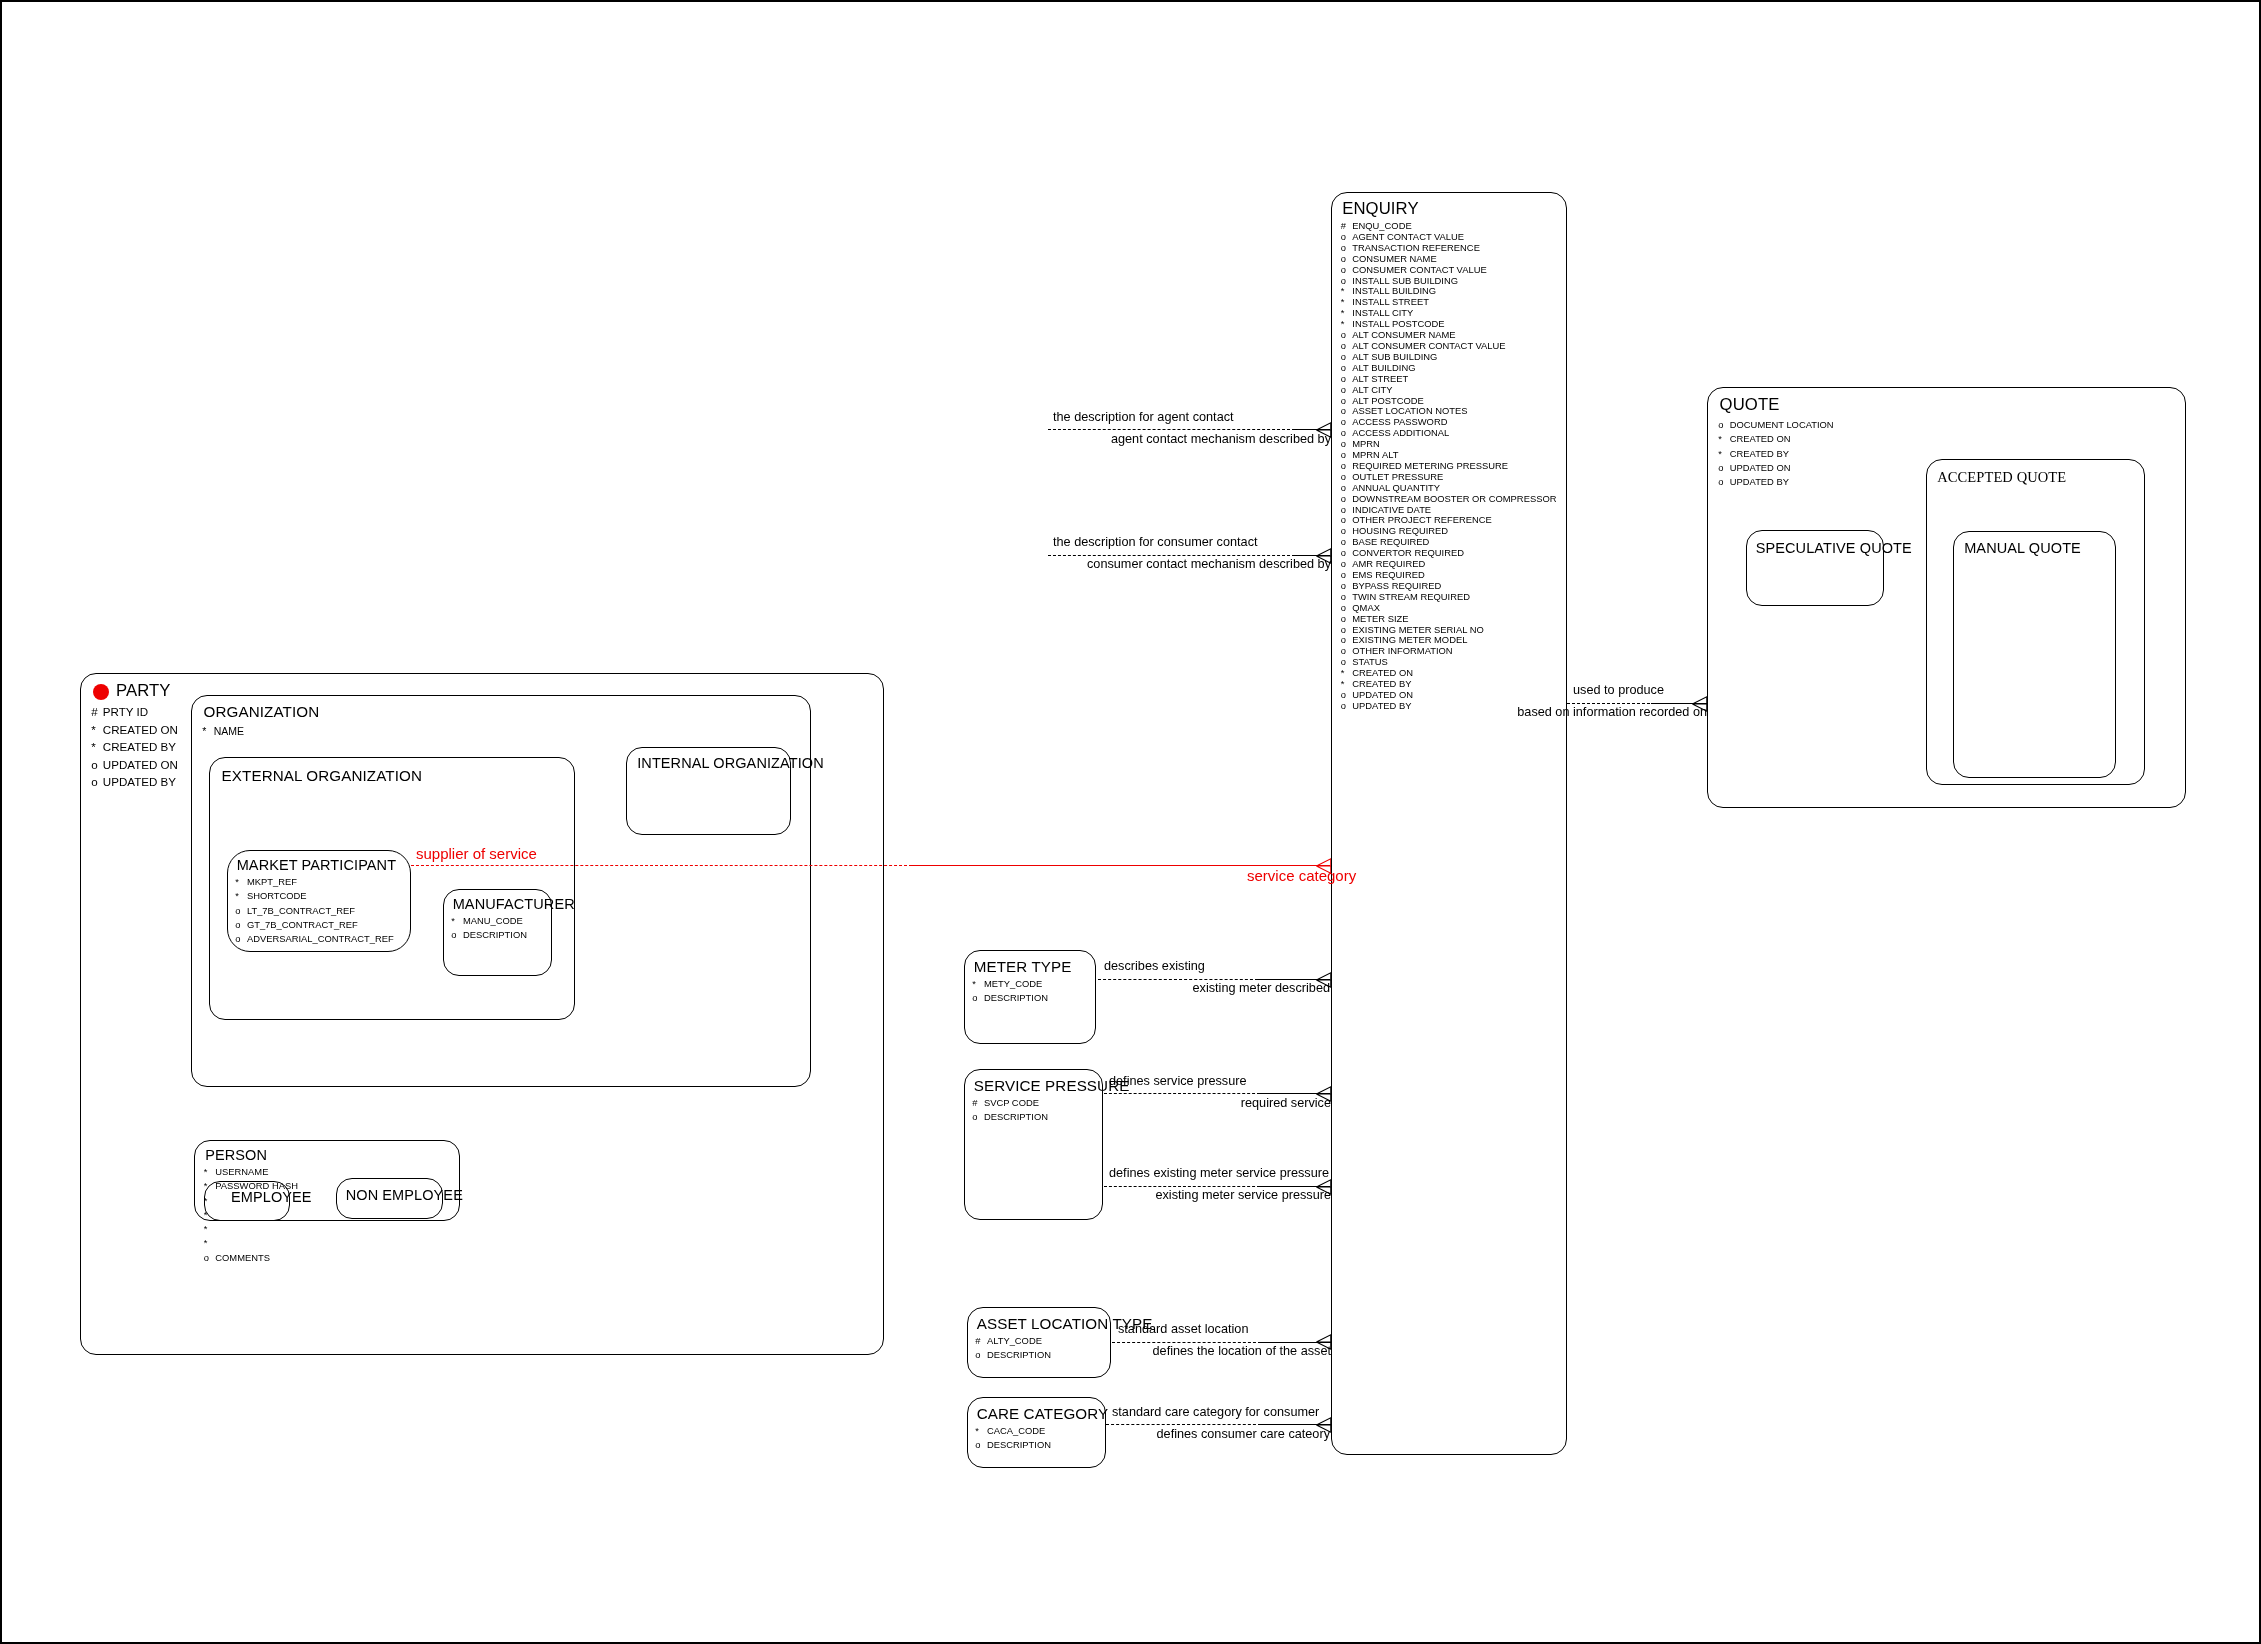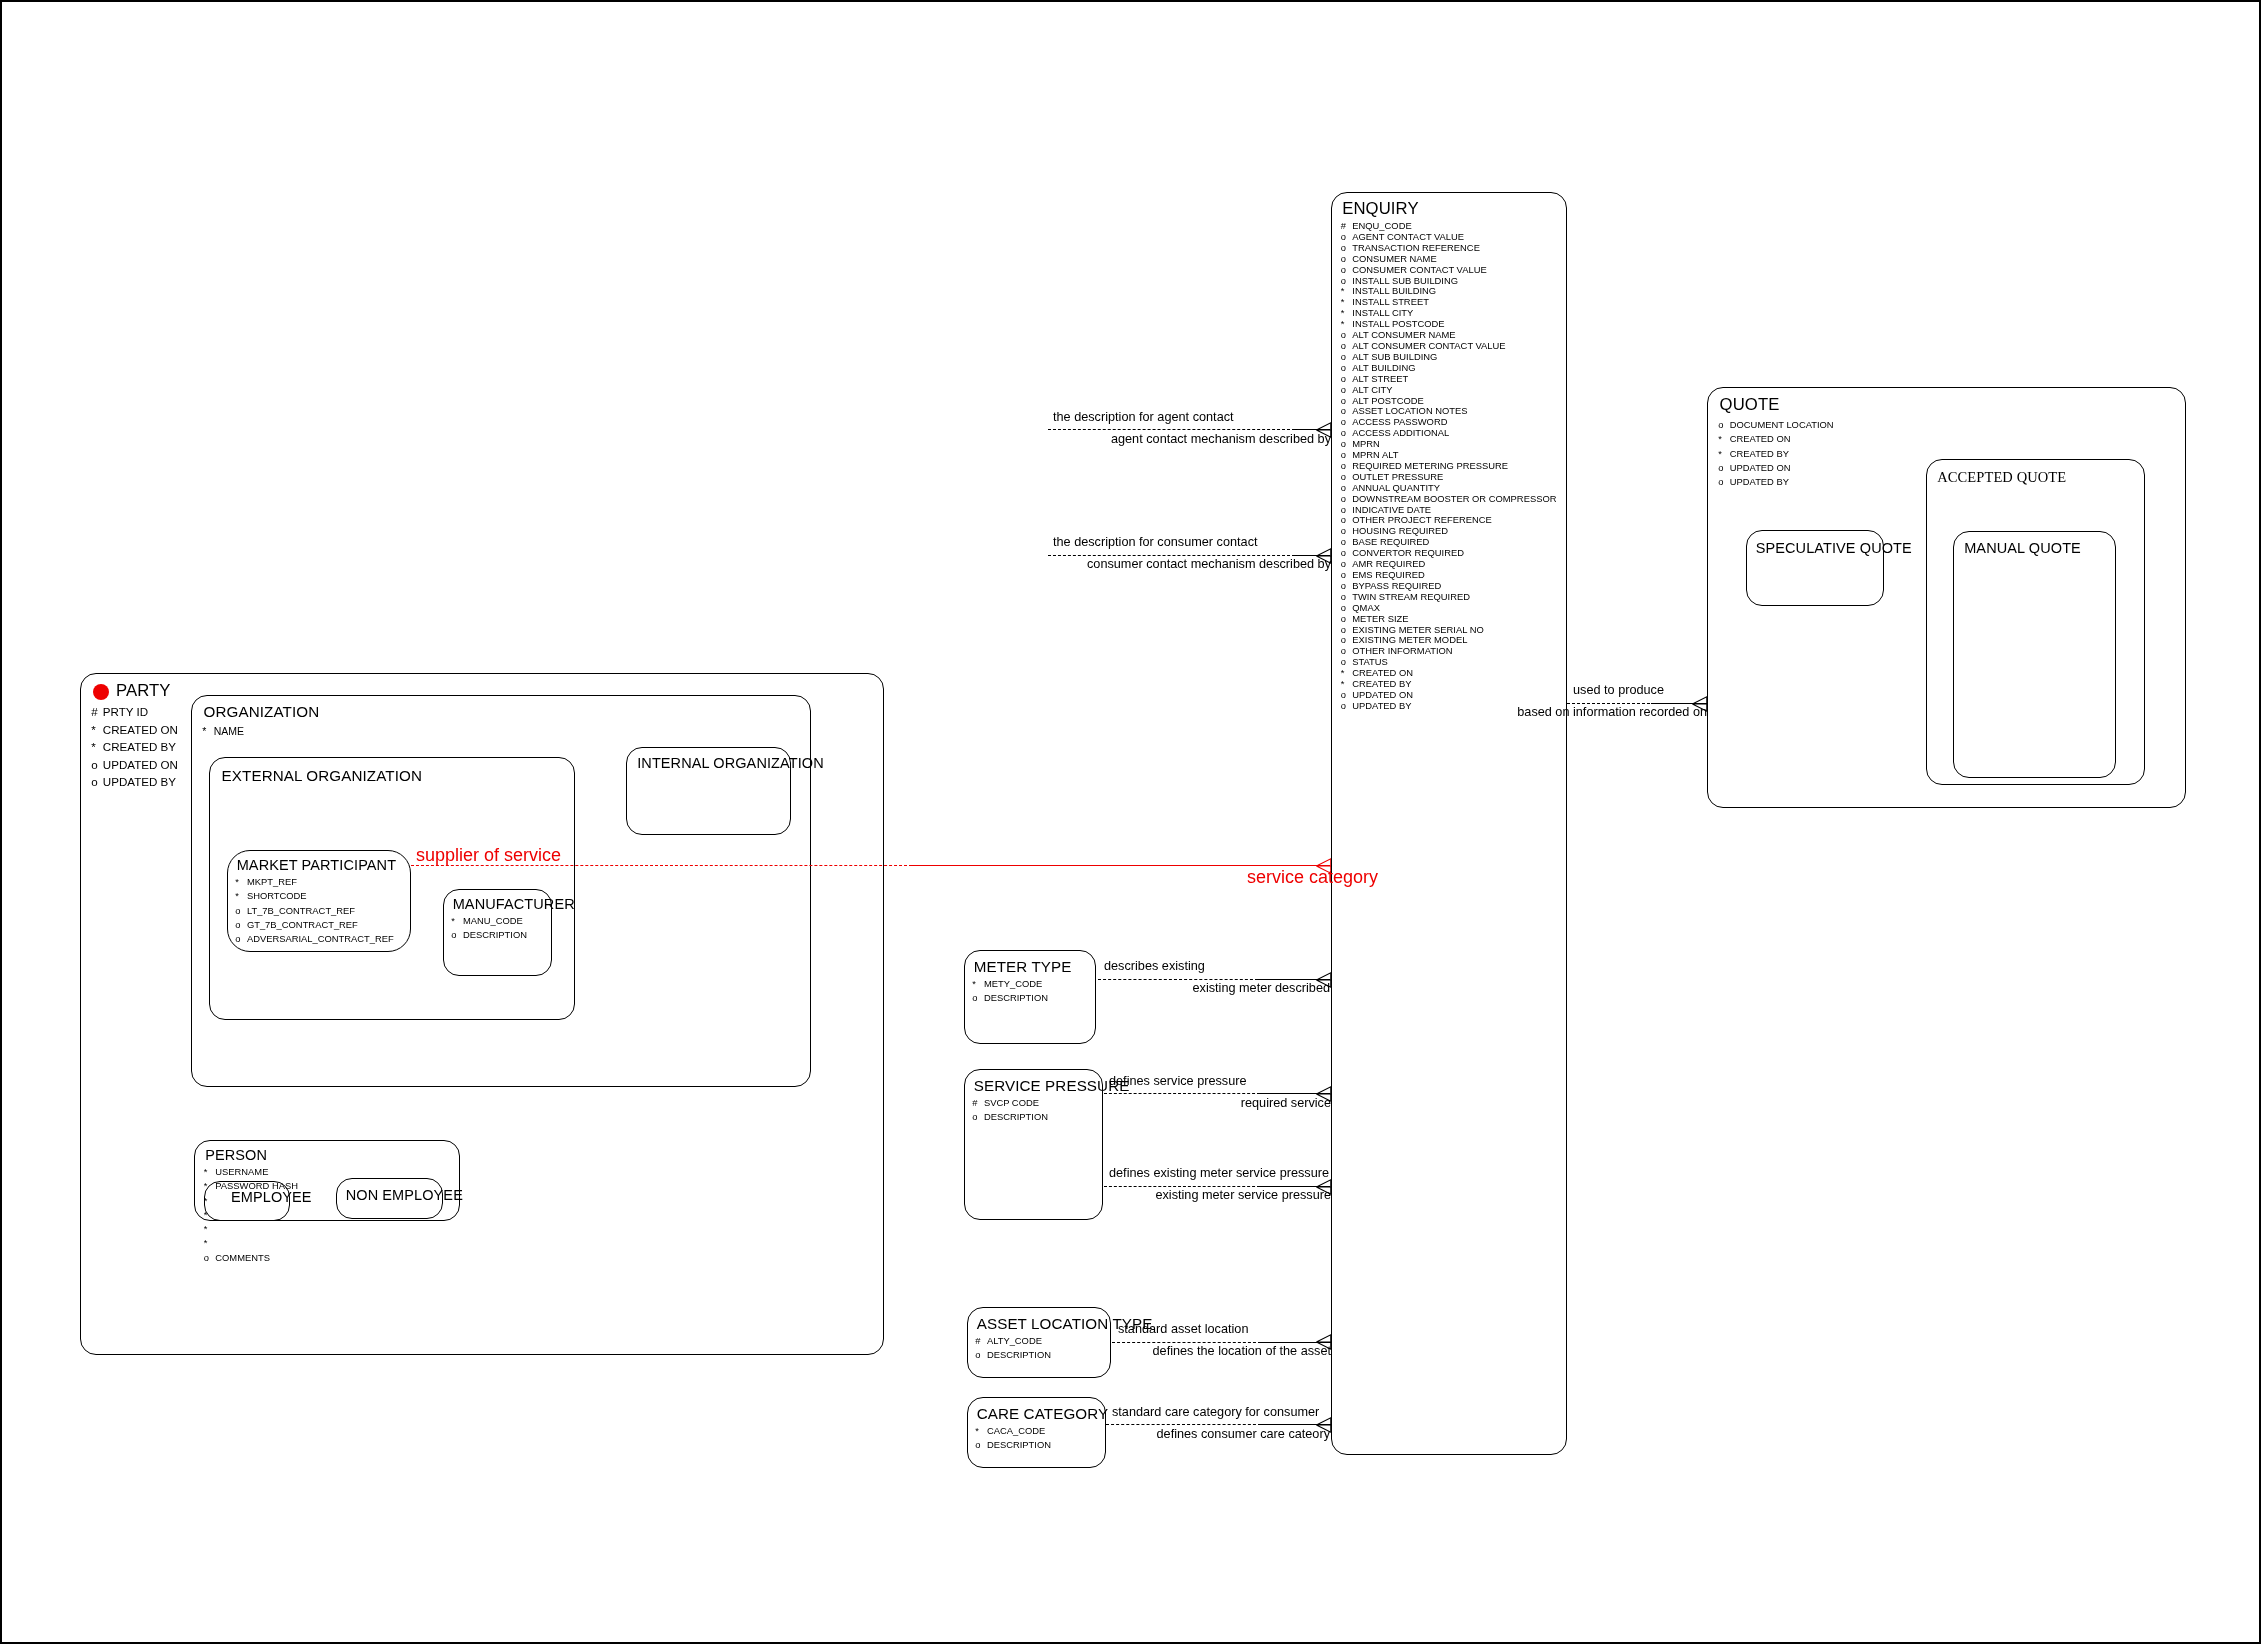--- a/index.html
+++ b/index.html
@@ -94,21 +94,21 @@
     border-top: 1.5px dashed #ee0000;
   }
   .red-solid {
     position: absolute;
     height: 0;
     border-top: 1.5px solid #ee0000;
   }
   .red-label {
     position: absolute;
     white-space: nowrap;
-    font-size: 18px;
+    font-size: 15px;
     color: #ee0000;
   }
 </style>
 </head>
 <body>
 
 <div id="canvas">
 
   <div class="entity fs-xl" style="left:78px; top:671px; width:804px; height:682px;">
     <div class="reddot" style="left:11.6px; top:10.2px;"></div>

